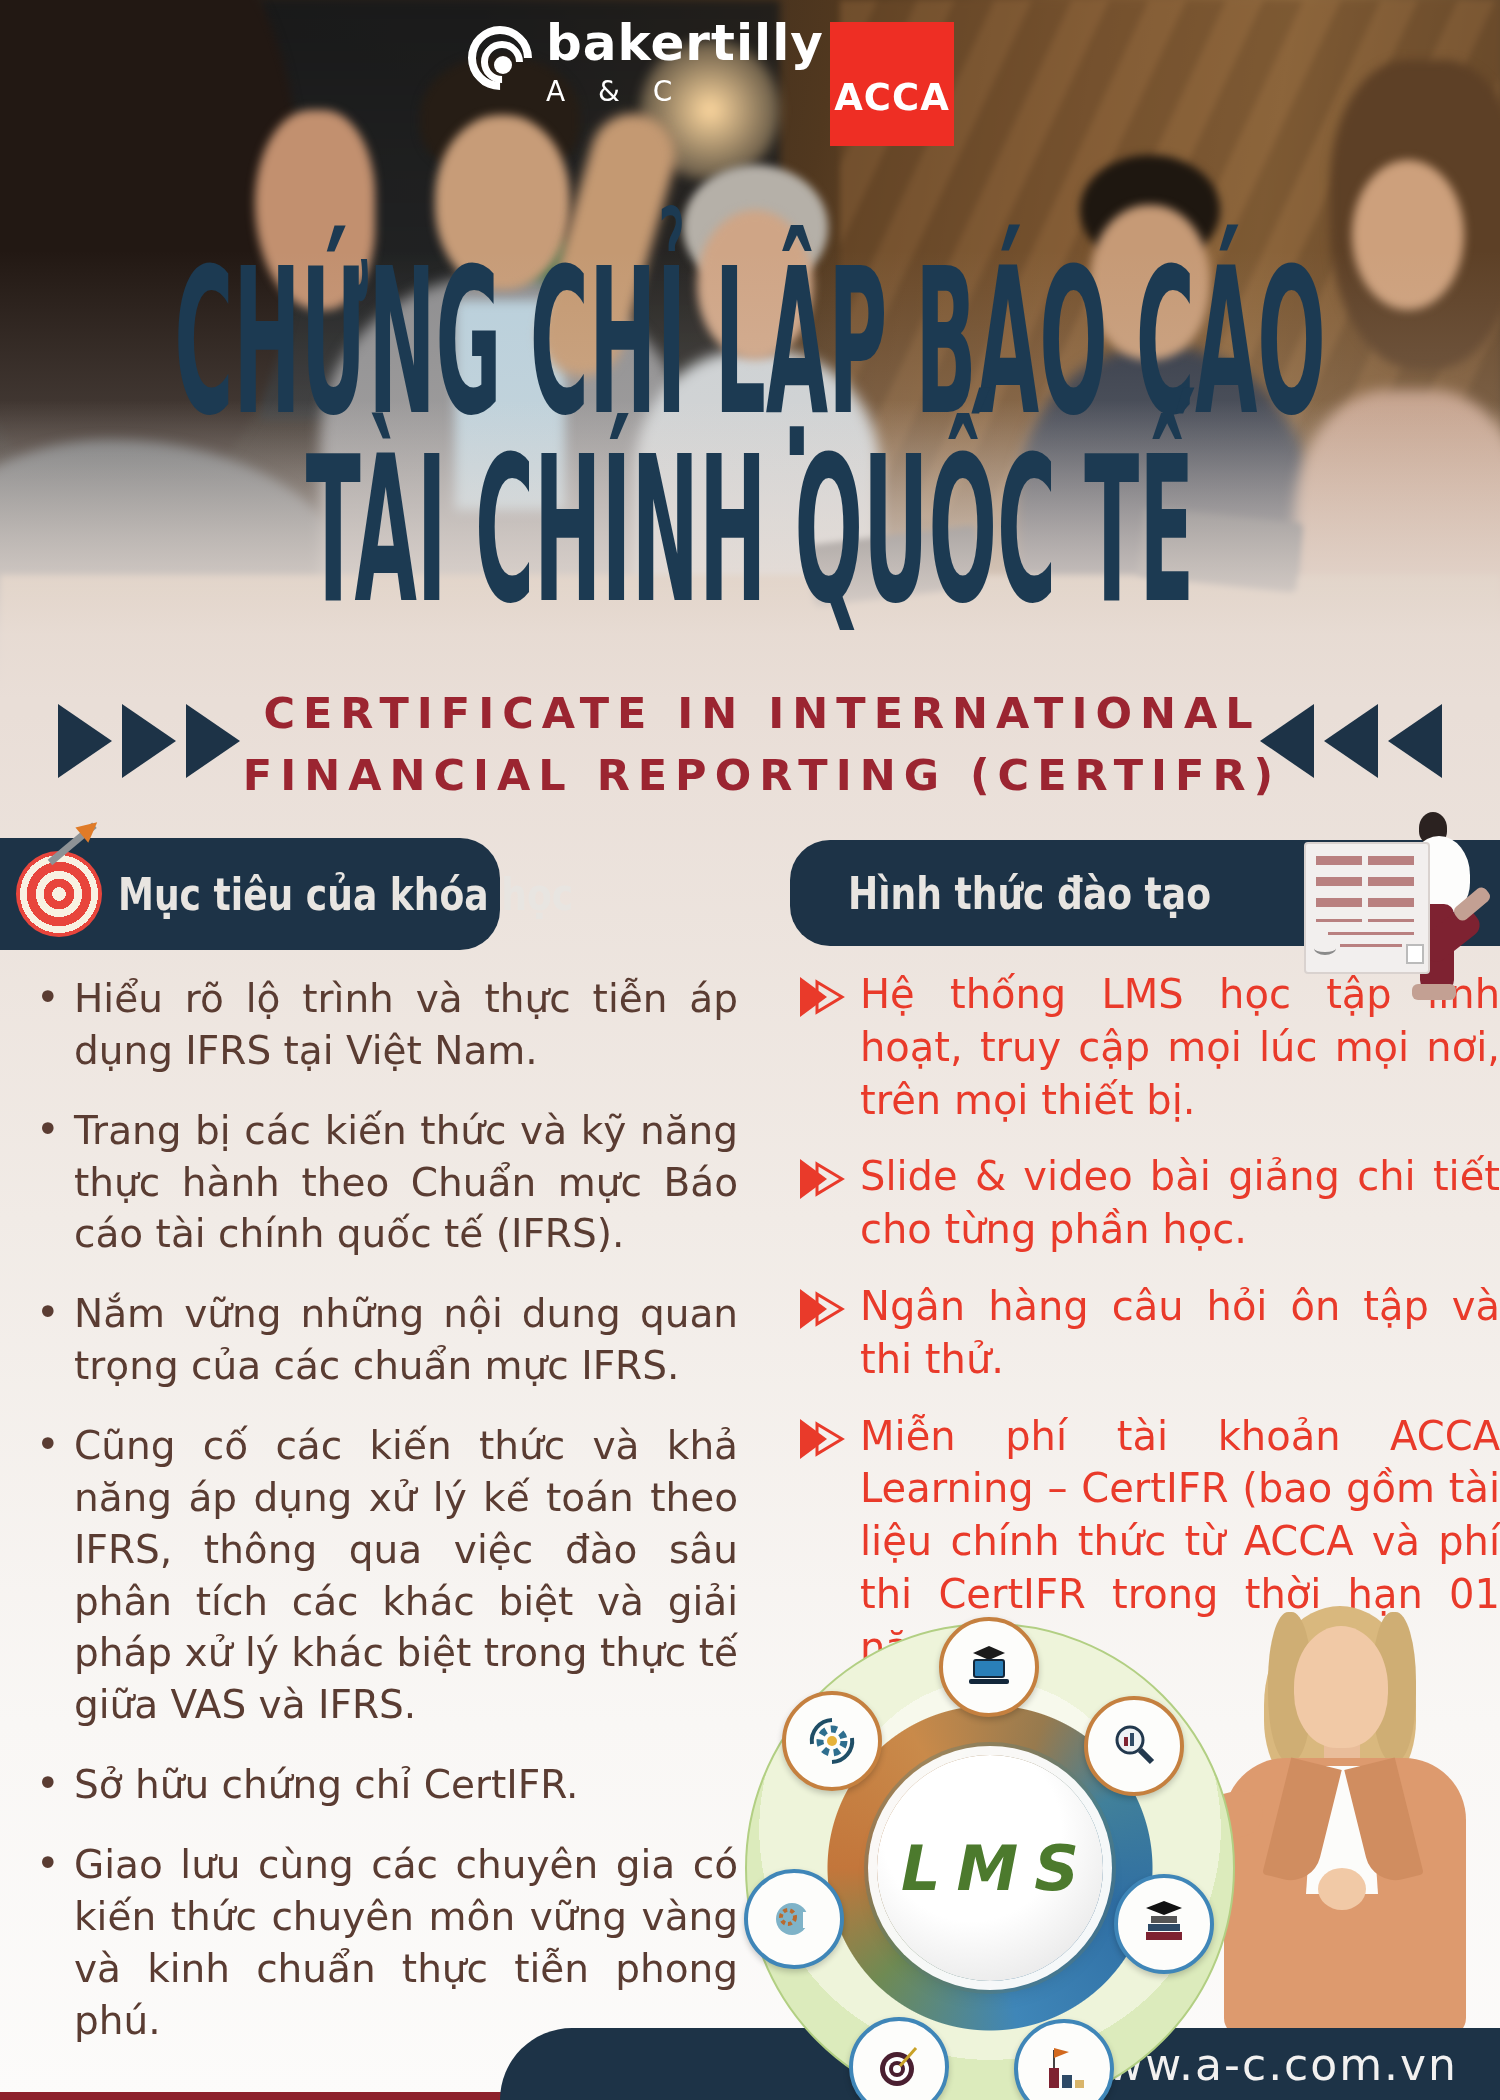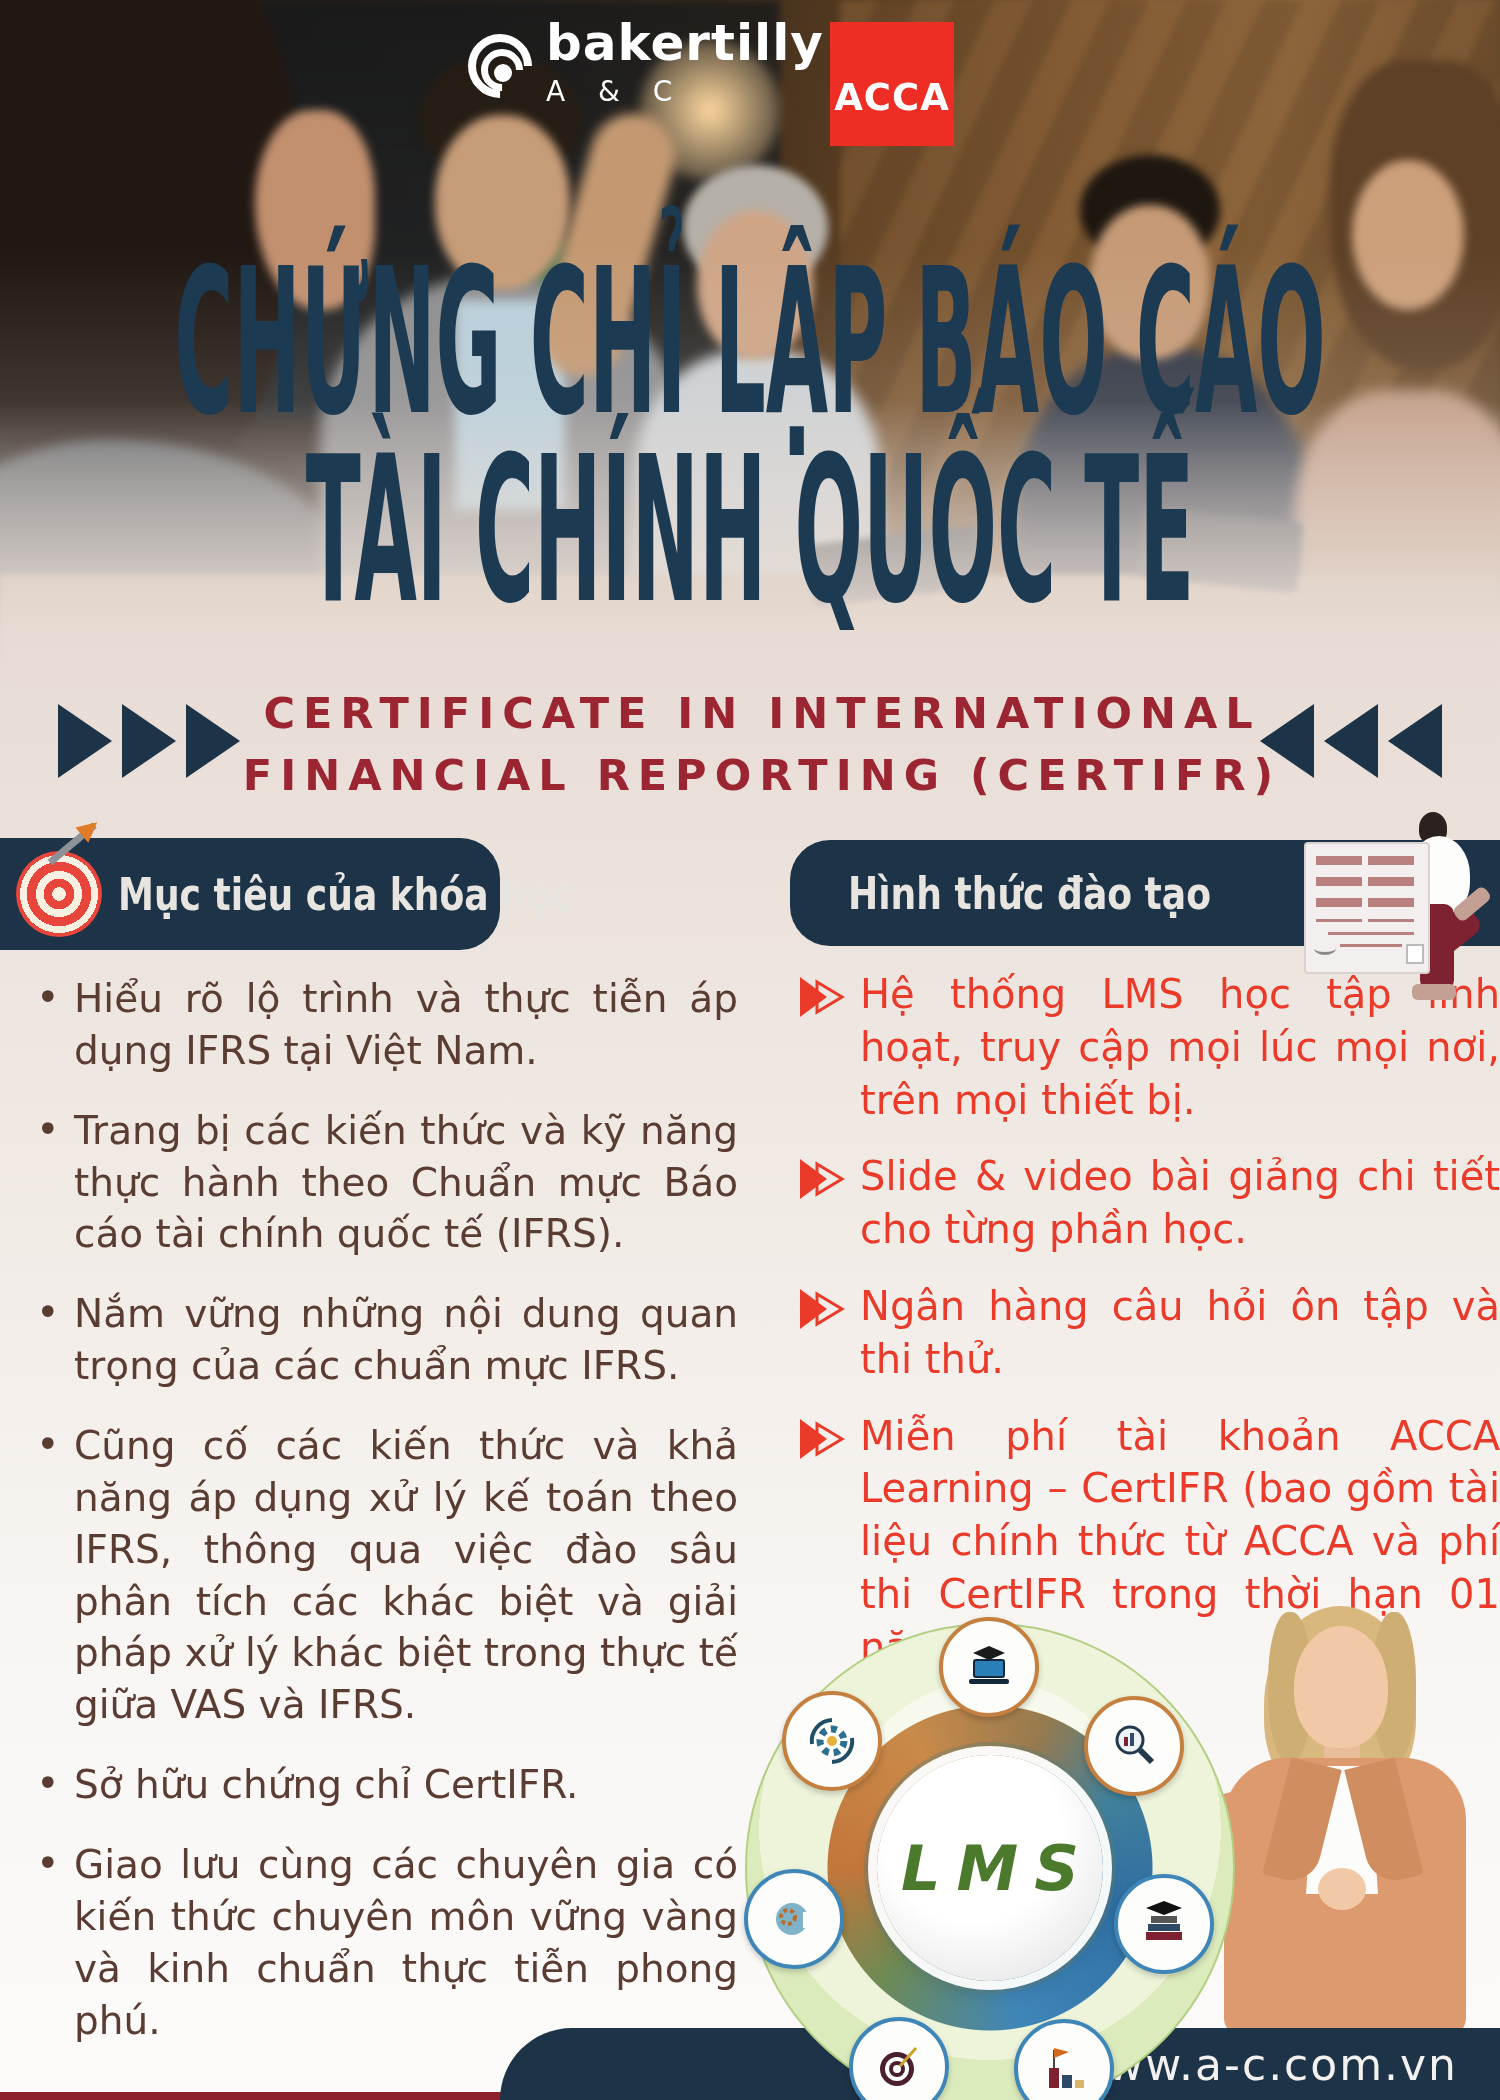--- a/index.html
+++ b/index.html
@@ -32,21 +32,21 @@
   .p-hair-fr{left:1330px;top:60px;width:190px;height:310px;background:#5d4026;border-radius:40% 40% 46% 46%;filter:blur(5px);}
   .p-face-fr{left:1352px;top:160px;width:112px;height:150px;background:#cda07c;border-radius:50%;filter:blur(5px);}
   .p-top-fr{left:1295px;top:390px;width:230px;height:310px;background:#c19b84;border-radius:40% 40% 0 0;filter:blur(7px);}
   .h-table{left:0;top:575px;width:1500px;height:130px;background:linear-gradient(#c9b197,#b3936f);filter:blur(3px);}
   .h-laptop1{left:810px;top:535px;width:170px;height:62px;background:#3a3f45;border-radius:6px;transform:rotate(-7deg);filter:blur(3px);}
   .h-laptop2{left:1140px;top:515px;width:160px;height:70px;background:#474c52;border-radius:6px;transform:rotate(6deg);filter:blur(3px);}
   .h-fade{left:0;bottom:0;width:1500px;height:300px;
     background:linear-gradient(180deg,rgba(233,222,215,0) 0%,rgba(233,222,215,.55) 45%,rgba(233,222,215,.92) 78%,#e9ded7 100%);}
   .h-wash{left:0;top:250px;width:1500px;height:450px;background:linear-gradient(180deg,rgba(231,222,215,0),rgba(231,222,215,.45));}
   
-  .bt-logo{position:absolute;left:468px;top:18px;z-index:3;display:flex;align-items:flex-end;gap:16px;}
+  .bt-logo{position:absolute;left:468px;top:18px;z-index:3;display:flex;align-items:center;gap:16px;}
   .bt-mark{position:relative;width:62px;height:72px;}
   .bt-arc1{position:absolute;left:0;top:0;width:48px;height:48px;border:8px solid #fff;border-radius:50%;
     border-right-color:transparent;transform:rotate(45deg);}
   .bt-arc2{position:absolute;left:13px;top:15px;width:28px;height:28px;border:7px solid #fff;border-radius:50%;
     border-right-color:transparent;transform:rotate(45deg);}
   .bt-dot{position:absolute;left:26px;top:30px;width:18px;height:18px;background:#fff;border-radius:50%;}
   .bt-text{color:#fff;line-height:1;}
   .bt-name{font-size:50px;font-weight:bold;letter-spacing:1px;}
   .bt-sub{font-size:28px;letter-spacing:12px;margin-top:10px;}
   .acca{position:absolute;left:830px;top:22px;width:124px;height:124px;background:#ee2e24;z-index:3;

